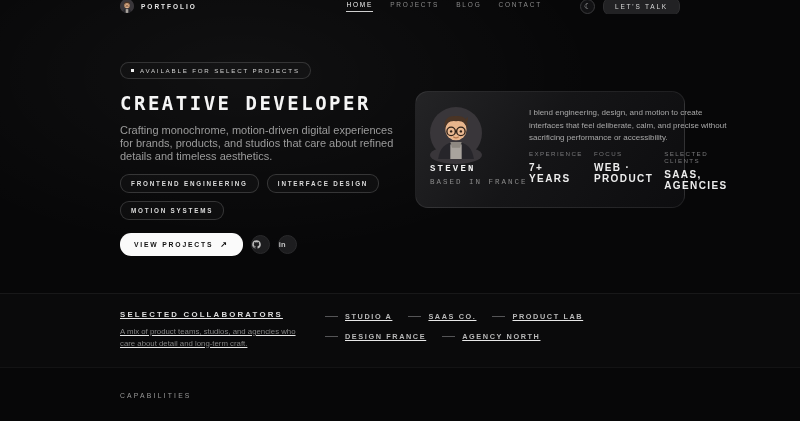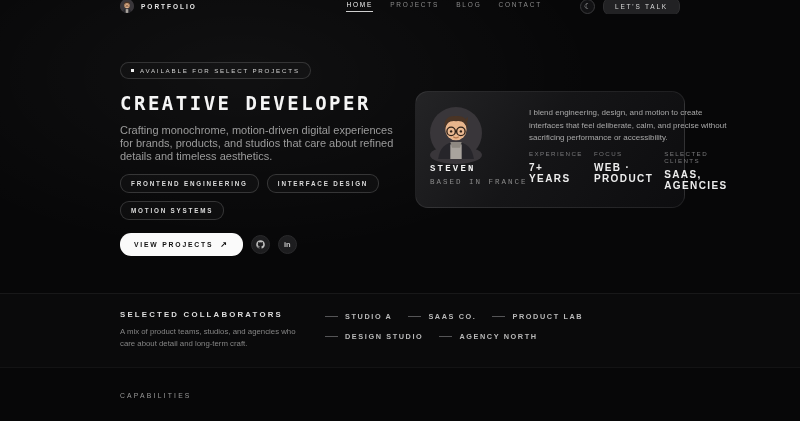--- a/index.html
+++ b/index.html
@@ -62,21 +62,21 @@
   }
   .action-row { display:flex; align-items:center; gap:8px; }
   .view-btn {
     background:#fafafa; color:#101010; border-radius:11px;
     padding:7px 14px; font-size:6.8px; letter-spacing:1.8px; font-weight:bold;
     display:inline-flex; align-items:center; gap:7px; cursor:pointer; white-space:nowrap;
   }
   .view-btn .arrow { font-size:8px; }
   .icon-btn {
     width:19px; height:19px; border-radius:50%; background:#1d1d1f;
-    border:1px solid #2a2a2c; display:flex; align-items:center; justify-content:center;
+    border:1px solid #2a2a2c; display:flex; align-items:center; justify-content:flex-start;
     cursor:pointer; color:#bdbdbd;
   }
   .icon-btn .in-glyph { font-size:7.5px; font-weight:bold; color:#c7c7c7; }
 
   
   .profile-card {
     width:270px; flex:0 0 auto; margin-top:33px;
     background:linear-gradient(125deg,#242426 0%,#151517 45%,#0d0d0f 100%);
     border:1px solid rgba(255,255,255,0.08); border-radius:13px;
     padding:15px 14px 16px 14px; display:flex; gap:11px;
@@ -86,21 +86,21 @@
   .card-name { font-size:9px; letter-spacing:2.2px; font-weight:bold; color:#f2f2f2; margin-bottom:4px; }
   .card-loc { font-size:7.5px; letter-spacing:2px; color:#8b8b8b; white-space:nowrap; }
   .card-right { flex:1; }
   .card-bio { font-size:8px; line-height:12.5px; color:#a8a8a8; margin-bottom:5px; }
   .stats { display:flex; gap:11px; }
   .stat { flex:1; }
   .stat-label { font-size:6.2px; letter-spacing:1.4px; color:#777779; margin-bottom:5px; }
   .stat-value { font-size:10px; letter-spacing:1.4px; line-height:11px; font-weight:bold; color:#ededed; }
 
   
-  .collab { border-top:1px solid rgba(255,255,255,0.06); background:#0a0a0b; padding:16px 12px 18px; }
+  .collab { border-top:1px solid rgba(255,255,255,0.06); background:#0a0a0b; padding:16px 12px 18px;text-decoration:underline; }
   .collab-flex { display:flex; align-items:flex-start; }
   .collab-left { width:205px; flex:0 0 auto; }
   .collab-title { font-size:7.8px; letter-spacing:2.2px; font-weight:bold; color:#dedede; margin-bottom:7px; }
   .collab-desc { font-size:7.8px; line-height:11.5px; color:#858585; width:190px; }
   .collab-list { display:flex; flex-wrap:wrap; column-gap:16px; row-gap:11px; width:300px; margin-top:2px; }
   .collab-item { display:flex; align-items:center; gap:7px; white-space:nowrap; }
   .dash { width:13px; height:1px; background:#555557; }
   .collab-name { font-size:7.3px; letter-spacing:1.6px; color:#b9b9b9; font-weight:bold; }
 
   
@@ -232,21 +232,21 @@
         <span class="collab-item">
           <span class="dash"></span>
           <span class="collab-name">SAAS CO.</span>
         </span>
         <span class="collab-item">
           <span class="dash"></span>
           <span class="collab-name">PRODUCT LAB</span>
         </span>
         <span class="collab-item">
           <span class="dash"></span>
-          <span class="collab-name">DESIGN STUDIO</span>
+          <span class="collab-name">DESIGN FRANCE</span>
         </span>
         <span class="collab-item">
           <span class="dash"></span>
           <span class="collab-name">AGENCY NORTH</span>
         </span>
       </div>
     </div>
   </div>
 
   <div class="caps">

